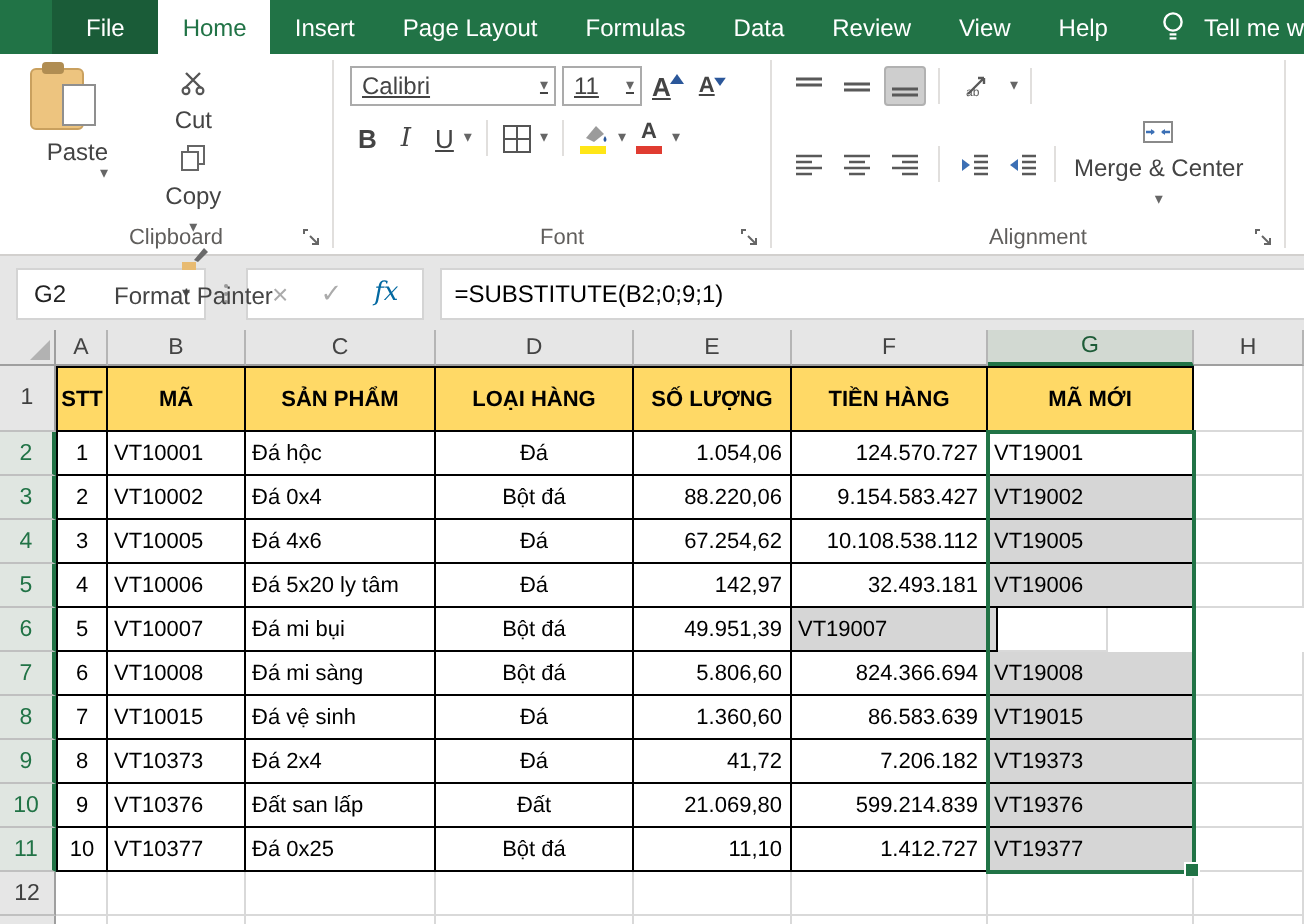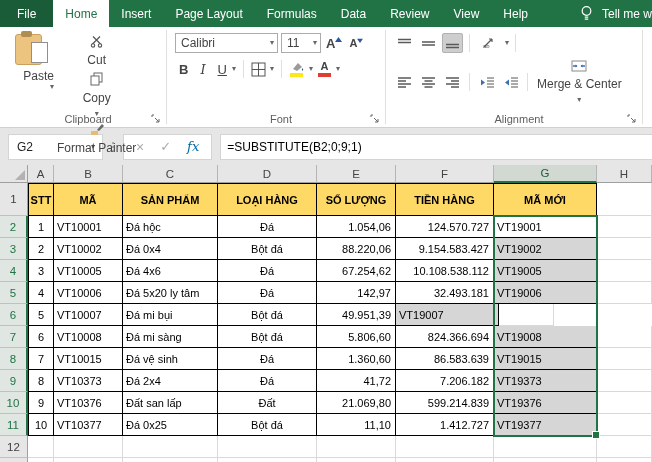--- a/index.html
+++ b/index.html
@@ -1,21 +1,21 @@
 <!DOCTYPE html>
 <html><head>
 <meta charset="utf-8">
 <style>
   html,body{margin:0;padding:0;}
   body{width:652px;height:462px;overflow:hidden;position:relative;background:#fff;
        font-family:"Liberation Sans",sans-serif;-webkit-font-smoothing:antialiased;}
 
   
   .tabbar{height:27px;background:#217346;display:flex;align-items:stretch;color:#fff;font-size:12px;}
-  .tabs-holder{display:flex;align-items:stretch;margin-left:0;}
+  .tabs-holder{display:flex;align-items:stretch;margin-left:26px;}
   .tab{padding:0 12px;display:flex;align-items:center;cursor:default;white-space:nowrap;}
   .tab.file{background:#1a5c38;padding:0 17px;}
   .tab.active{background:#fff;color:#217346;}
   .tellme{margin-left:auto;display:flex;align-items:center;gap:9px;padding-right:0;white-space:nowrap;overflow:hidden;}
 
   
   .ribbon{height:100px;background:#fff;display:flex;border-bottom:1px solid #d2d0ce;position:relative;color:#444;}
   .group{position:relative;box-sizing:border-box;}
   .group-label{position:absolute;bottom:2px;left:0;right:14px;text-align:center;font-size:11px;color:#605e5c;margin-left:24px;}
   .launcher{position:absolute;bottom:3px;right:5px;}
@@ -26,21 +26,21 @@
   .g-clipboard{width:166px;display:flex;padding:5px 2px 0 2px;}
   .paste{width:52px;text-align:right;}
   .clip{width:25px;height:29px;background:#edc47f;border:1px solid #c9a05e;border-radius:3px;margin:2px auto 0;position:relative;}
   .clip::before{content:'';position:absolute;top:-4px;left:5px;width:11px;height:6px;background:#b08d52;border-radius:2px;}
   .clip::after{content:'';position:absolute;right:-7px;top:7px;width:15px;height:19px;background:#fff;border:1px solid #8f8f8f;}
   .paste-label{font-size:12px;margin-top:4px;}
   .clip-col{display:flex;flex-direction:column;gap:3px;padding-top:2px;}
   
   .g-font{width:218px;padding:6px 6px 0 8px;}
   .combo{height:20px;border:1px solid #ababab;background:#fff;display:flex;align-items:center;justify-content:space-between;font-size:12px;padding:0 3px 0 5px;box-sizing:border-box;}
-  .fontrow1{display:flex;gap:3px;align-items:center;}
+  .fontrow1{display:flex;gap:3px;align-items:center;text-decoration:underline;}
   .fontrow2{display:flex;gap:4px;align-items:center;margin-top:7px;}
   .fsz{display:flex;align-items:flex-start;font-size:13px;font-weight:bold;color:#444;padding:0 2px;}
   .fsz svg{margin-top:1px;}
   .bold-b{font-weight:bold;font-size:13px;padding:0 4px;}
   .ital-i{font-style:italic;font-family:"DejaVu Serif",serif;font-size:13px;padding:0 4px;}
   .under-u{text-decoration:underline;font-size:13px;padding:0 1px 0 4px;}
   .color-btn{display:flex;flex-direction:column;align-items:center;line-height:1;padding:0 1px;}
   .color-btn .ltr{font-size:11px;font-weight:bold;}
   .cbar{width:13px;height:4px;margin-top:1px;}
   .minisep{width:1px;height:18px;background:#e1dfdd;margin:0 3px;}

